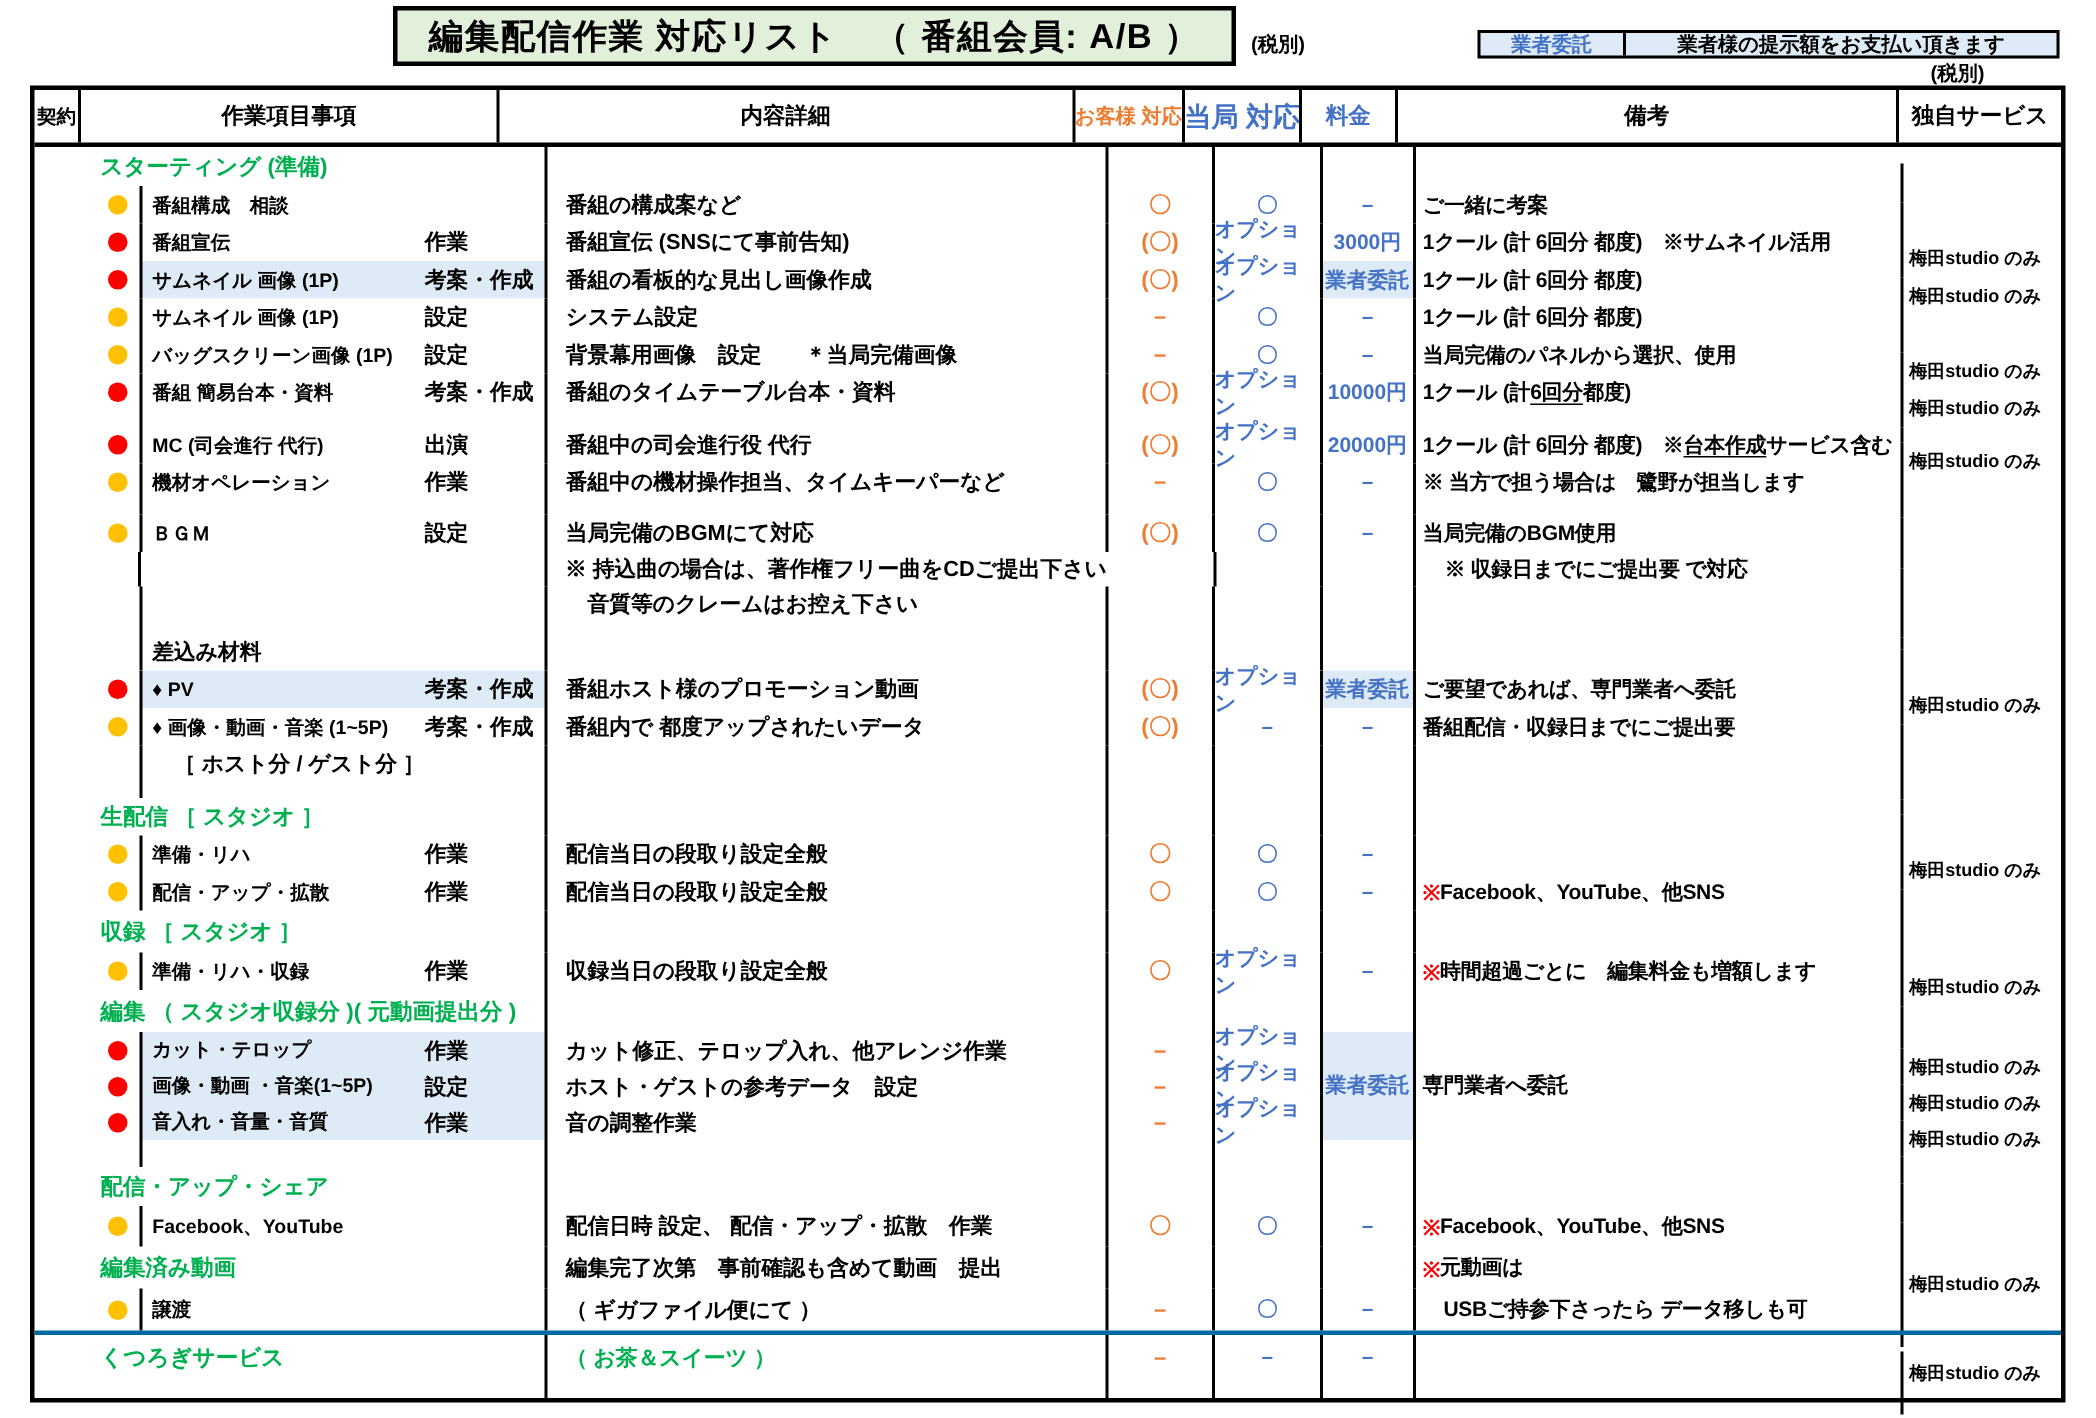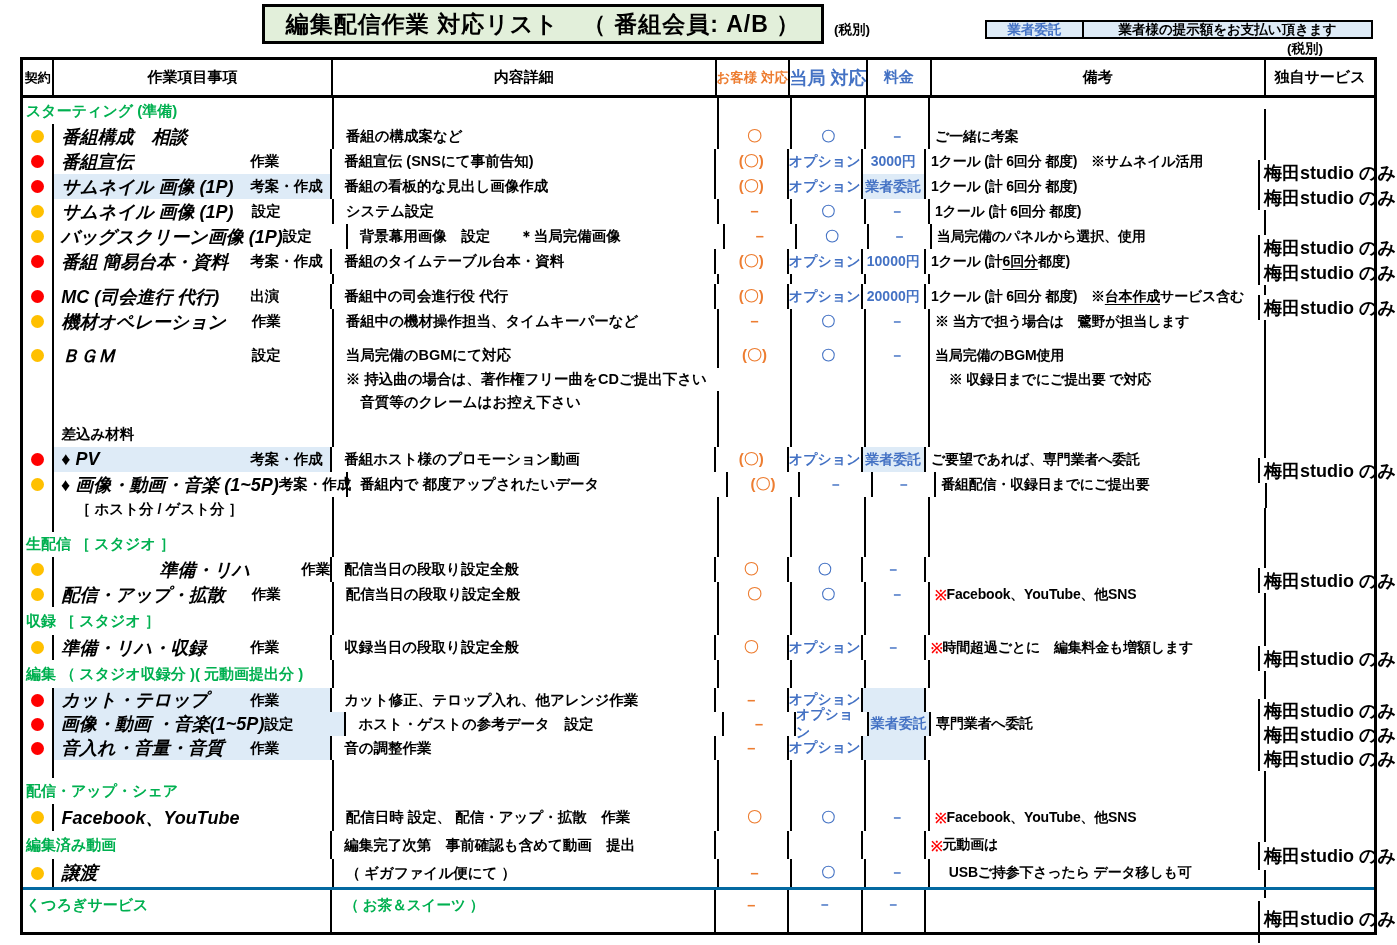--- a/index.html
+++ b/index.html
@@ -13,42 +13,42 @@
   .legend{position:absolute;left:985px;top:20px;width:388px;height:19px;background:#DEEBF7;
           border:2px solid #000;display:flex;box-sizing:border-box;font-size:13.5px;}
   .legend-badge{width:97px;border-right:2px solid #000;color:#4472C4;display:flex;
                 align-items:center;justify-content:center;box-sizing:border-box;}
   .legend-desc{flex:1;display:flex;align-items:center;justify-content:center;white-space:nowrap;}
   .legend-tax{position:absolute;left:1287px;top:40px;font-size:13.5px;}
   
   .table{position:absolute;left:20px;top:57px;width:1357px;border:3px solid #000;
          box-sizing:border-box;background:#fff;}
   .hrow{display:flex;height:35px;border-bottom:3px solid #000;align-items:center;}
-  .row{display:flex;align-items:center;position:relative;}
+  .row{display:flex;align-items:center;position:relative;padding-left:41px;}
   .c{height:100%;display:flex;align-items:center;box-sizing:border-box;overflow:visible;}
   .bl{border-left:2px solid #000;}
   .w-con{width:31px;} .w-item{width:294px;} .w-det{width:405px;} .w-cust{width:77px;}
   .w-sta{width:78px;} .w-fee{width:67px;} .w-rem{width:353px;} .w-uni{width:116px;}
   .w-merge{width:325px;}
   .hc{justify-content:center;font-size:15px;white-space:nowrap;}
   .hc.w-con{font-size:13px;}
   .hc.w-cust{color:#ED7D31;font-size:13.5px;}
   .hc.w-sta{color:#4472C4;font-size:18px;}
   .hc.w-fee{color:#4472C4;}
   .dotc{justify-content:center;}
   .dot{width:13px;height:13px;border-radius:50%;}
-  .item-name{font-size:18px;white-space:nowrap;padding-left:7px;flex:1;font-style:italic;}
+  .item-name{font-size:13px;white-space:nowrap;padding-left:7px;flex:1;}
   .item-role{width:80px;flex-shrink:0;font-size:14.5px;white-space:nowrap;}
   .lab{font-size:14.5px;padding-left:7px;white-space:nowrap;}
   .det{padding-left:12px;font-size:14.5px;white-space:nowrap;}
   .cust{color:#ED7D31;justify-content:center;font-size:15px;}
   .sta{color:#4472C4;justify-content:center;font-size:14px;}
   .fee{color:#4472C4;justify-content:center;font-size:14px;white-space:nowrap;}
   .rem{padding-left:5px;font-size:14px;letter-spacing:-0.2px;white-space:nowrap;}
-  .uni{padding-left:4px;font-size:18px;white-space:nowrap;margin-top:22px;}
+  .uni{padding-left:4px;font-size:12px;white-space:nowrap;margin-top:22px;}
   .sec{color:#00B050;font-size:15px;padding-left:3px;white-space:nowrap;}
   .hl{background:#DEEBF7;}
   .ovf{position:relative;z-index:2;}
   .thick-top{border-top:3px solid #0369a1;}
   .r-last .c{align-items:flex-start;padding-top:6px;}
   .r-last .det{color:#00B050;}
   .ul{text-decoration:underline;text-underline-offset:3px;}
   .red{color:#FF0000;}
 </style>
 </head>
@@ -338,21 +338,21 @@
         </div>
         <div class="row r-section" style="height: 25px;">
           <div class="c w-merge sec">生配信 ［ スタジオ ］</div>
           <div class="c w-det bl det"></div>
           <div class="c w-cust cust bl"></div>
           <div class="c w-sta bl sta"></div>
           <div class="c w-fee bl fee"></div>
           <div class="c w-rem bl rem"></div>
           <div class="c w-uni bl uni"></div>
         </div>
-        <div class="row r-item" style="height: 25px; text-align: right;">
+        <div class="row r-item" style="height: 25px;">
           <div class="c w-con dotc">
             <div class="dot" style="background: rgb(255, 192, 0);"></div>
           </div>
           <div class="c w-item bl">
             <div class="item-name">準備・リハ</div>
             <div class="item-role">作業</div>
           </div>
           <div class="c w-det bl det">配信当日の段取り設定全般</div>
           <div class="c w-cust cust bl">〇</div>
           <div class="c w-sta bl sta">〇</div>

